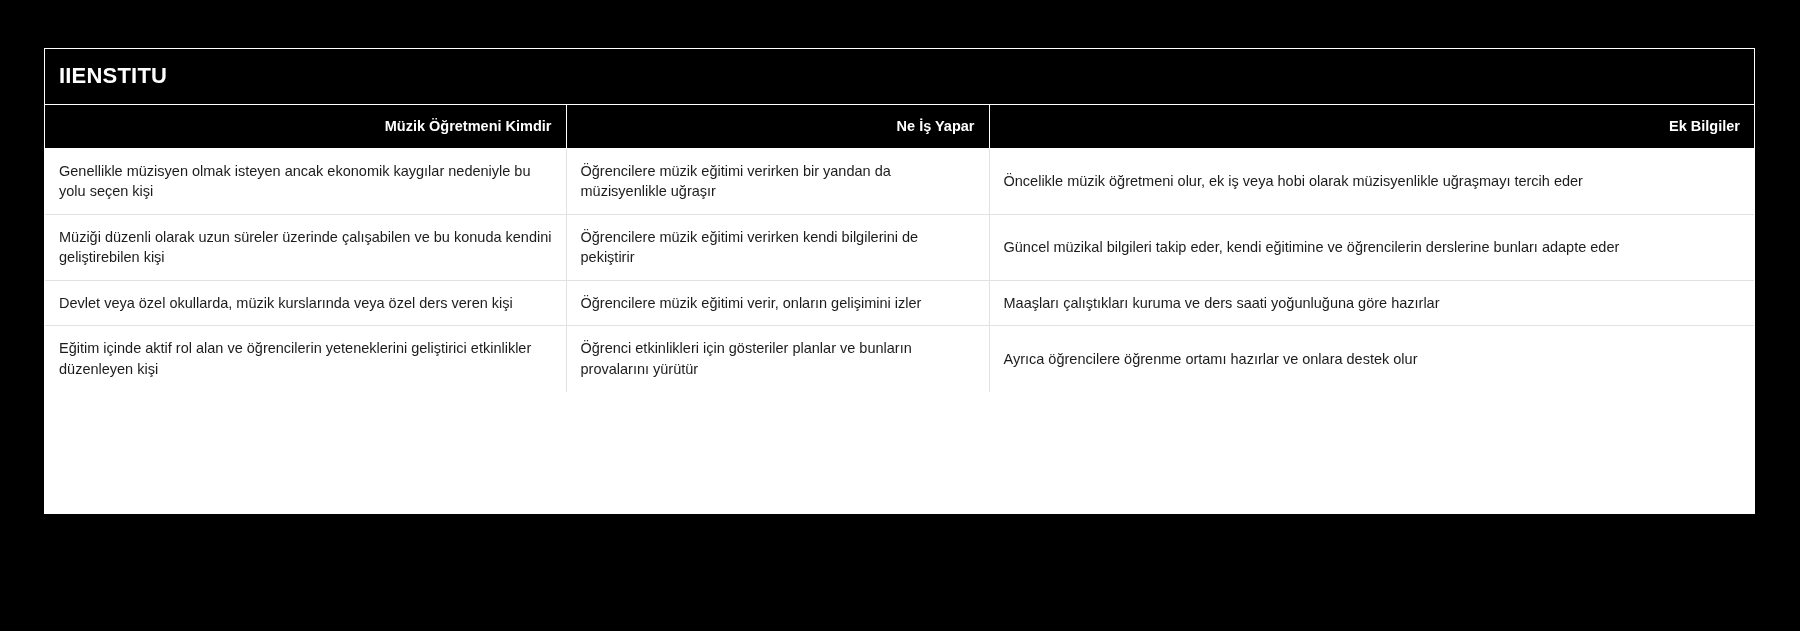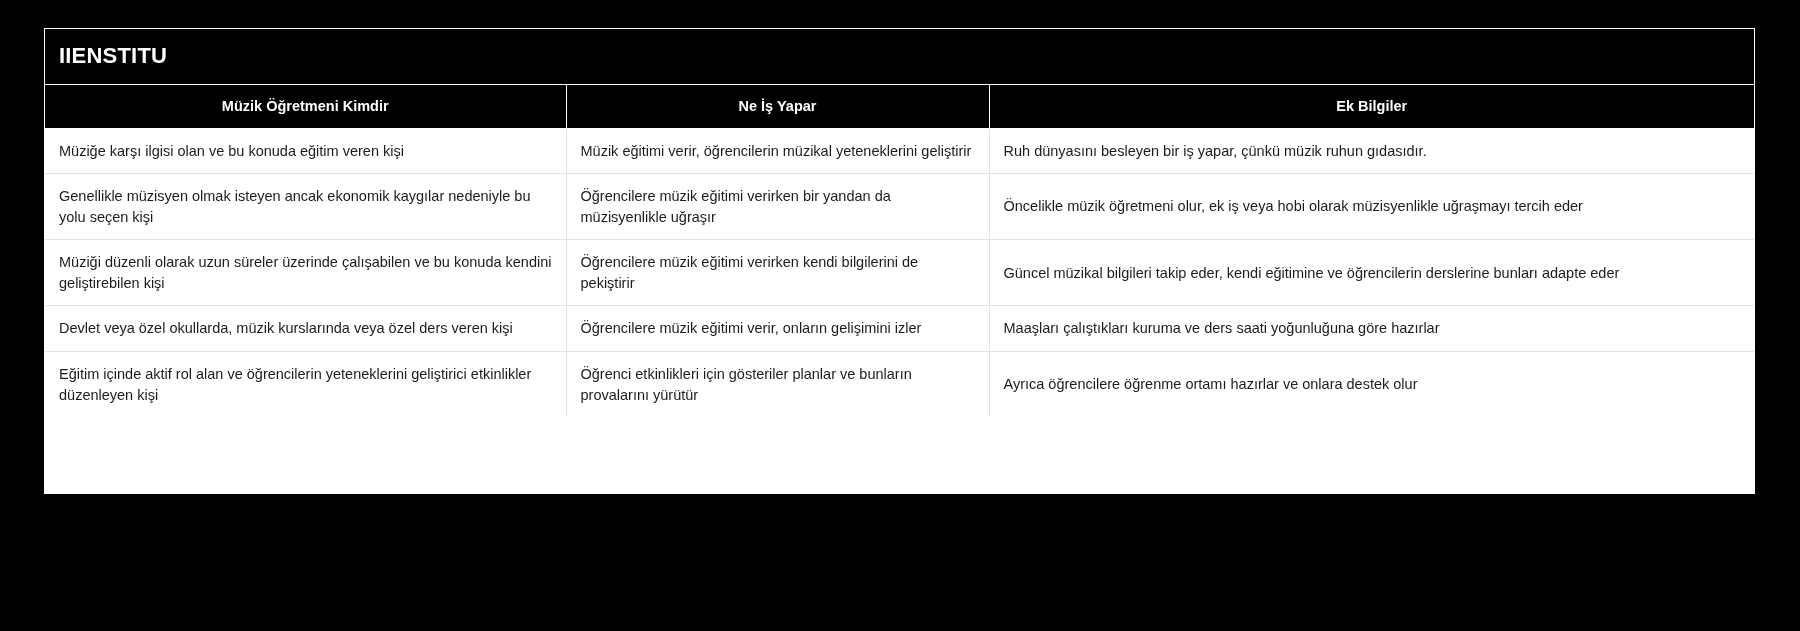--- a/index.html
+++ b/index.html
@@ -16,21 +16,21 @@
   .page {
     position: relative;
     width: 1800px;
     height: 631px;
     background: #000000;
   }
 
   .table-wrap {
     position: absolute;
     left: 44px;
-    top: 28px;
+    top: 48px;
     width: 1711px;
     height: 466px;
     border: 1px solid #ffffff;
     background: #ffffff;
     overflow: hidden;
   }
 
   table.data-table {
     width: 100%;
     border-collapse: collapse;
@@ -53,21 +53,21 @@
     line-height: 1;
     color: #ffffff;
   }
 
   
   tr.head-row th {
     background: #000000;
     color: #ffffff;
     font-size: 14.5px;
     font-weight: bold;
-    text-align: center;
+    text-align: right;
     padding: 12px 14px;
     height: 44px;
     vertical-align: middle;
     border-right: 1px solid #ffffff;
     border-bottom: 1px solid #ffffff;
   }
   tr.head-row th:last-child { border-right: none; }
 
   
   tbody tr td {
@@ -105,25 +105,20 @@
           </td>
         </tr>
         <tr class="head-row">
           <th>Müzik Öğretmeni Kimdir</th>
           <th>Ne İş Yapar</th>
           <th>Ek Bilgiler</th>
         </tr>
       </thead>
       <tbody>
         <tr>
-          <td>Müziğe karşı ilgisi olan ve bu konuda eğitim veren kişi</td>
-          <td>Müzik eğitimi verir, öğrencilerin müzikal yeteneklerini geliştirir</td>
-          <td>Ruh dünyasını besleyen bir iş yapar, çünkü müzik ruhun gıdasıdır.</td>
-        </tr>
-        <tr>
           <td>Genellikle müzisyen olmak isteyen ancak ekonomik kaygılar nedeniyle bu yolu seçen kişi</td>
           <td>Öğrencilere müzik eğitimi verirken bir yandan da müzisyenlikle uğraşır</td>
           <td>Öncelikle müzik öğretmeni olur, ek iş veya hobi olarak müzisyenlikle uğraşmayı tercih eder</td>
         </tr>
         <tr>
           <td>Müziği düzenli olarak uzun süreler üzerinde çalışabilen ve bu konuda kendini geliştirebilen kişi</td>
           <td>Öğrencilere müzik eğitimi verirken kendi bilgilerini de pekiştirir</td>
           <td>Güncel müzikal bilgileri takip eder, kendi eğitimine ve öğrencilerin derslerine bunları adapte eder</td>
         </tr>
         <tr>

